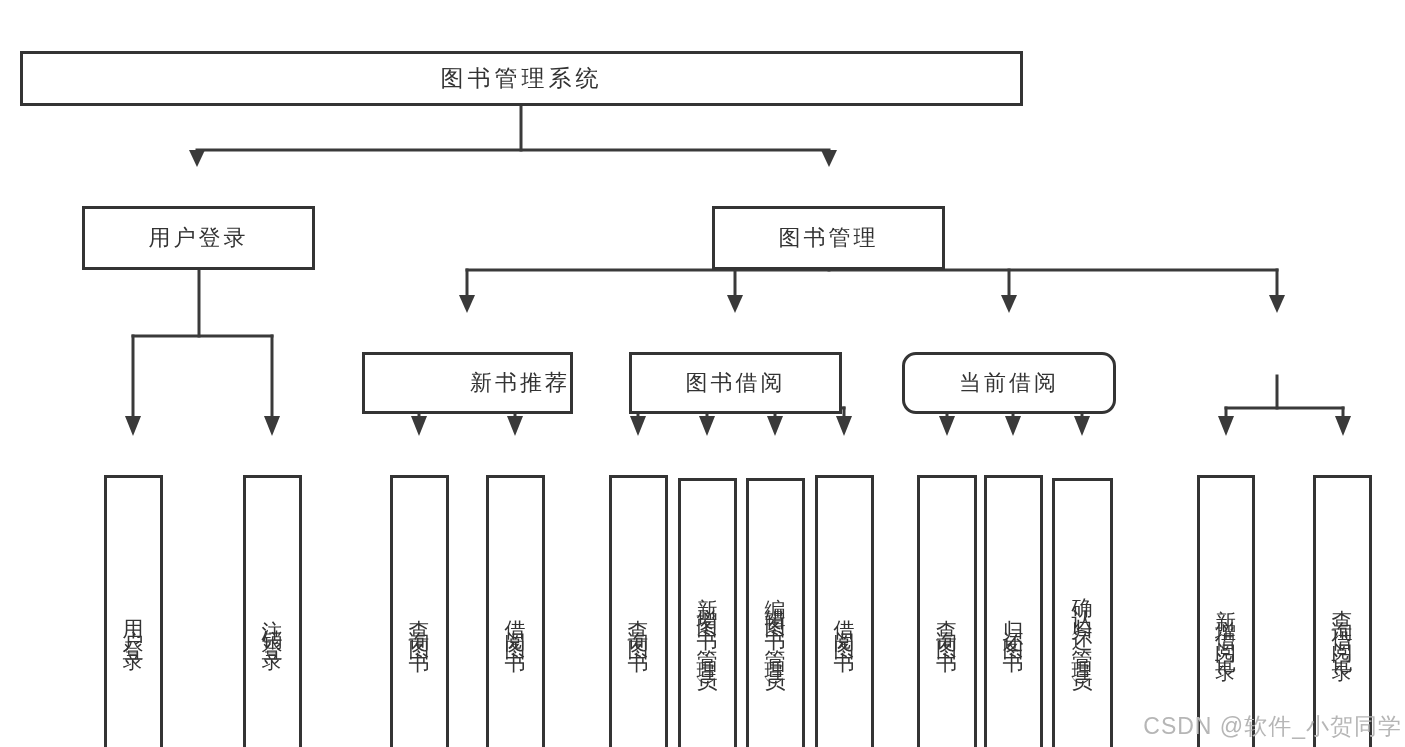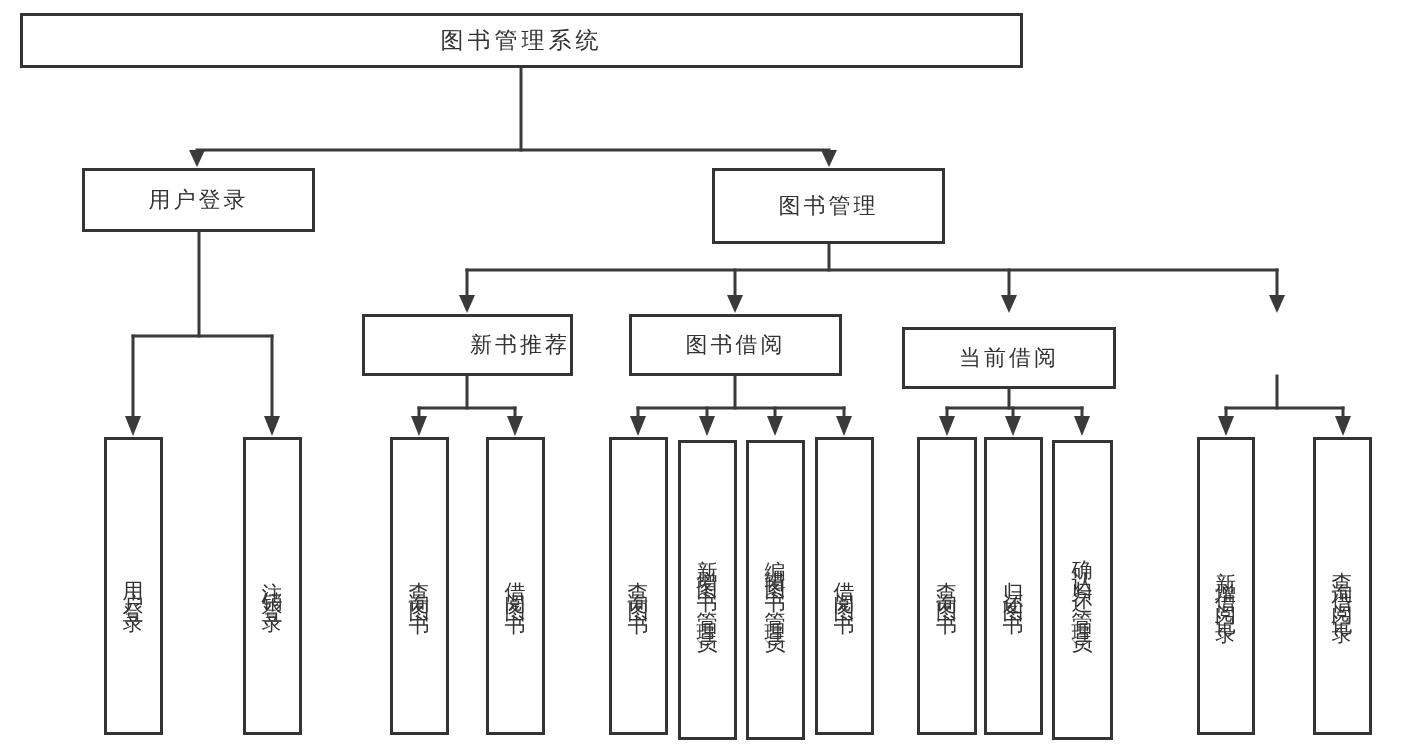--- a/index.html
+++ b/index.html
@@ -3,21 +3,21 @@
 <meta charset="utf-8">
 <style>
   html,body{margin:0;padding:0;background:#fff;}
   #stage{
     position:relative;width:1405px;height:747px;background:#ffffff;overflow:hidden;
     font-family:"Liberation Sans","DejaVu Sans",sans-serif;color:#333333;
   }
   #wires{position:absolute;left:0;top:0;width:1405px;height:747px;}
   .box{
     position:absolute;box-sizing:border-box;border:3px solid #343434;background:#ffffff;
-    display:flex;align-items:center;justify-content:center;
+    display:flex;align-items:center;justify-content:center;margin-top:38px;
   }
   .hlabel{font-size:22px;letter-spacing:3px;color:#333333;white-space:nowrap;}
   .title-label{font-size:23px;letter-spacing:4px;}
   .vtext{
     writing-mode:vertical-rl;text-orientation:upright;
     font-size:21px;letter-spacing:0.5em;color:#333333;line-height:1;
   }
   #watermark{
     position:absolute;right:3px;bottom:5px;font-size:23px;letter-spacing:1px;
     color:#b6b6b6;white-space:nowrap;z-index:5;
@@ -90,31 +90,31 @@
     <polygon points="1335,416 1351,416 1343,436"></polygon>
   </svg>
 
   <div class="box" style="left:20px;top:13px;width:1003px;height:55px;">
     <span class="hlabel title-label">图书管理系统</span>
   </div>
 
   <div class="box" style="left:82px;top:168px;width:233px;height:64px;">
     <span class="hlabel">用户登录</span>
   </div>
-  <div class="box" style="left:712px;top:168px;width:233px;height:76px;">
+  <div class="box" style="left:712px;top:168px;width:233px;height:64px;">
     <span class="hlabel">图书管理</span>
   </div>
 
   <div class="box" style="left:362px;top:314px;width:211px;height:62px;justify-content:flex-end;">
     <span class="hlabel">新书推荐</span>
   </div>
   <div class="box" style="left:629px;top:314px;width:213px;height:62px;">
     <span class="hlabel">图书借阅</span>
   </div>
-  <div class="box" style="left:902px;top:327px;width:214px;height:62px;">
+  <div class="box" style="left:902px;top:314px;width:214px;height:62px;border-radius:14px;">
     <span class="hlabel">当前借阅</span>
   </div>
 
   <div class="box" style="left:104px;top:437px;width:59px;height:298px;">
     <span class="vtext">用户登录</span>
   </div>
   <div class="box" style="left:243px;top:437px;width:59px;height:298px;">
     <span class="vtext">注销登录</span>
   </div>
 
@@ -148,13 +148,14 @@
     <span class="vtext">确认归还（管理员）</span>
   </div>
 
   <div class="box" style="left:1197px;top:437px;width:58px;height:298px;">
     <span class="vtext">新增借阅记录</span>
   </div>
   <div class="box" style="left:1313px;top:437px;width:59px;height:298px;">
     <span class="vtext">查询借阅记录</span>
   </div>
 
+  <div id="watermark">CSDN @软件_小贺同学</div>
 </div>
 
 </body></html>

